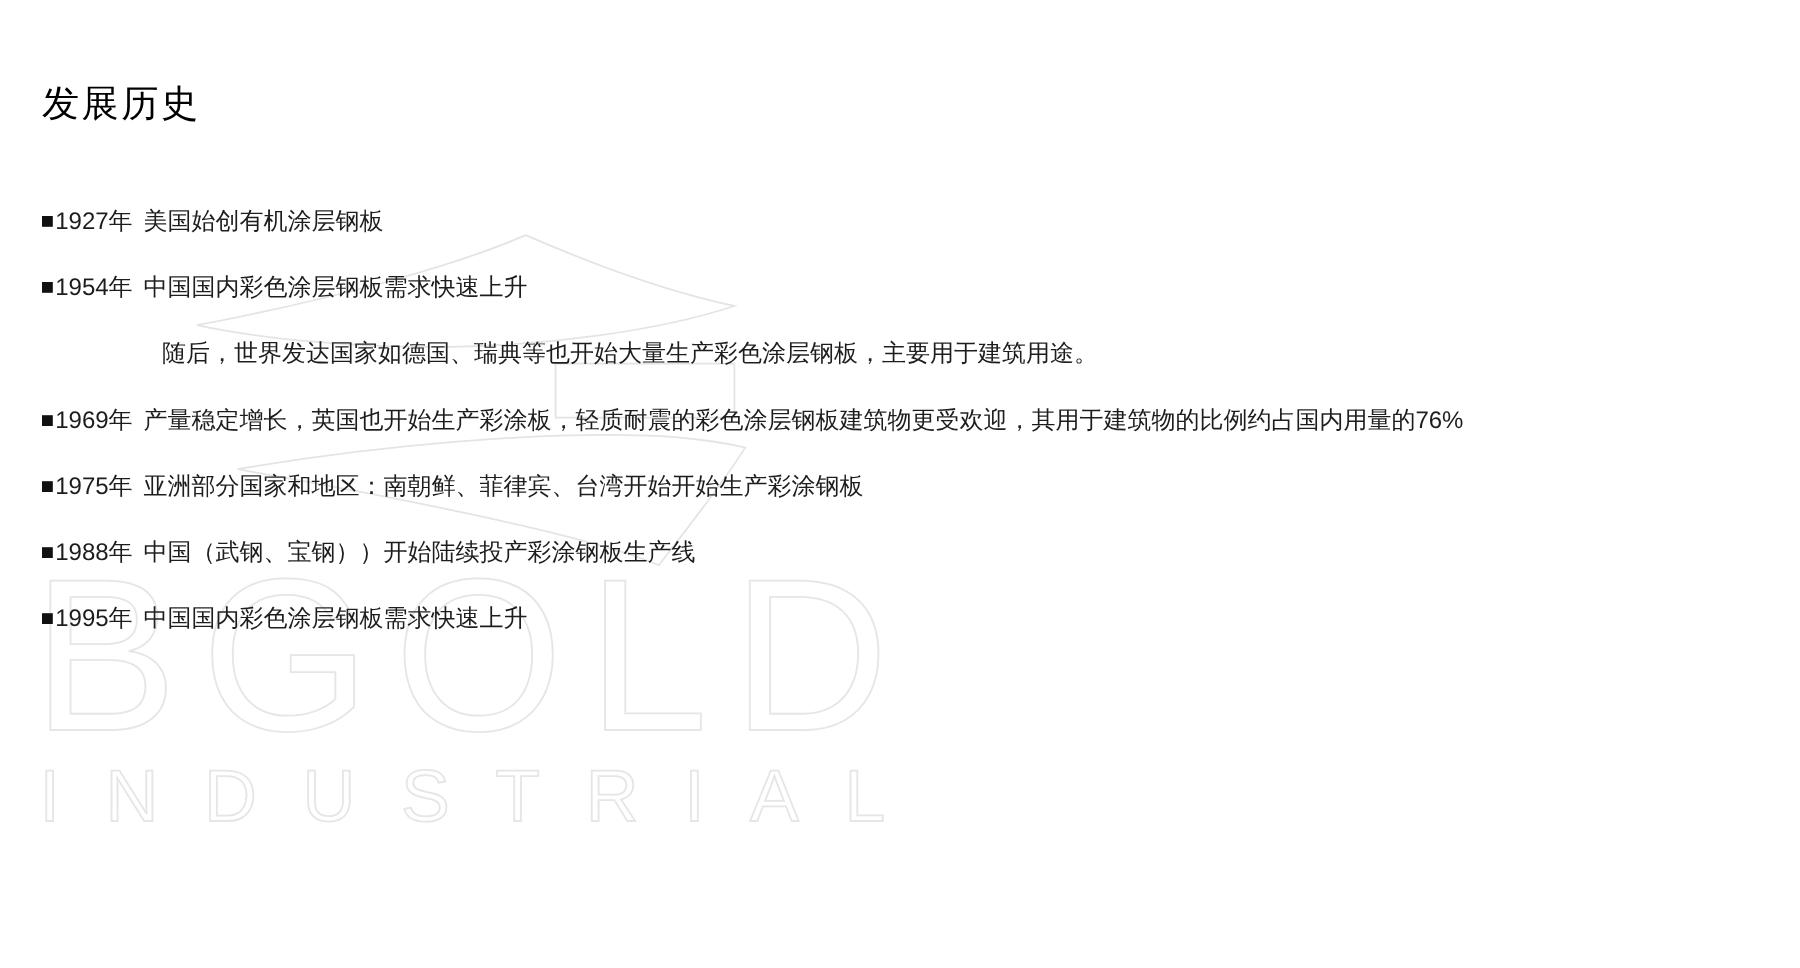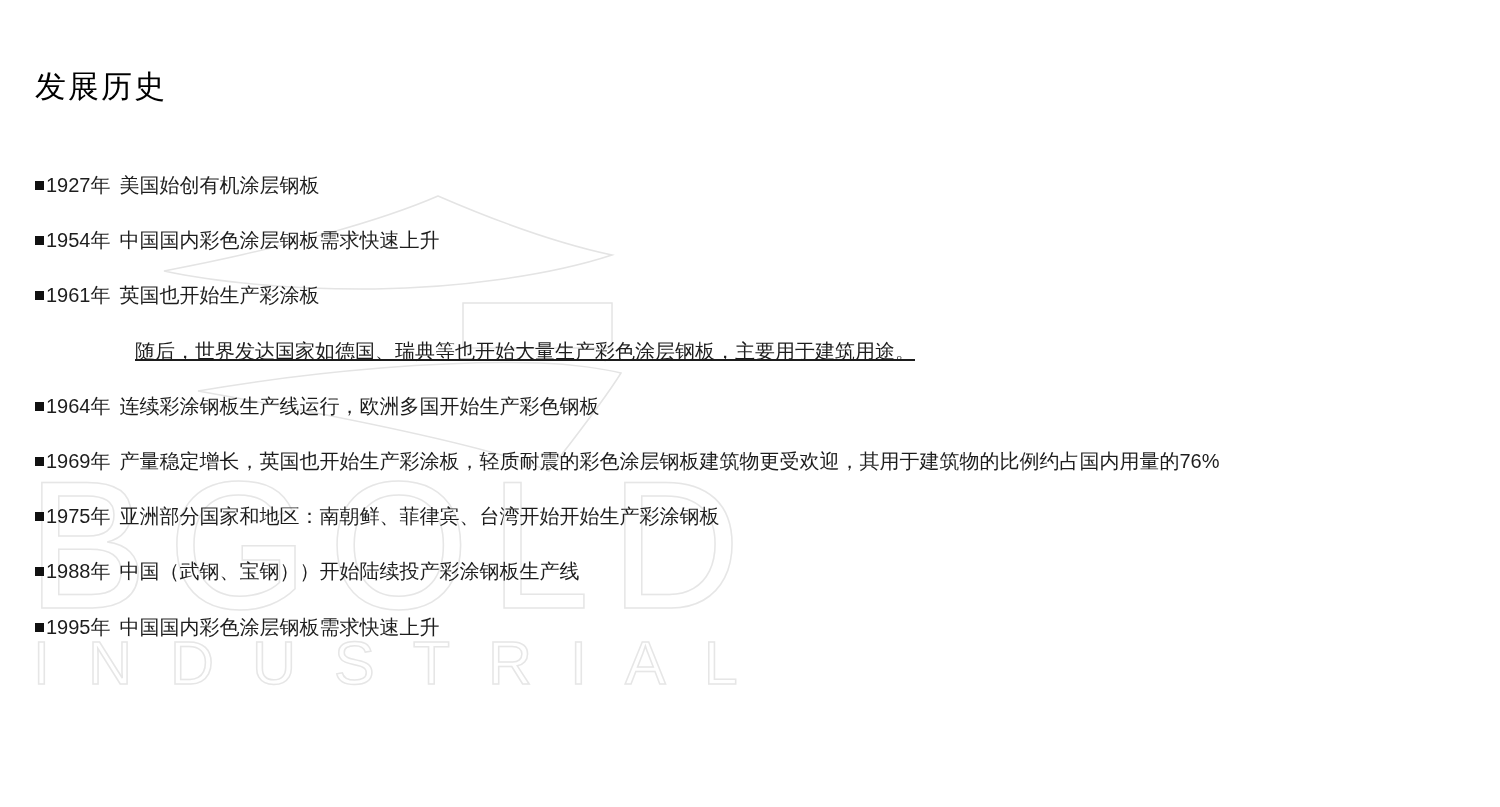--- a/index.html
+++ b/index.html
@@ -77,21 +77,21 @@
     display: inline-block;
     width: 9px;
     height: 9px;
     background: #111111;
     margin-right: 2px;
     vertical-align: 2px;
   }
   .year {
     margin-right: 9px;
   }
-  .row.continuation { padding-left: 100px; text-decoration: underline; }
+  .row.continuation { padding-left: 100px; }
 </style>
 </head>
 <body>
 
 <svg class="wm-layer" viewBox="0 0 1500 807" aria-hidden="true">
   <g>
     <path d="M 164,271 C 290,247 385,219 438,196 C 505,225 565,245 612,255 C 548,276 455,288 375,289 C 295,290 215,282 164,271 Z"></path>
     <rect x="463" y="303" width="149" height="45"></rect>
     <path d="M 198,391 C 320,370 450,360 540,363 C 572,364 605,369 621,373 C 603,402 576,436 549,471 C 495,448 350,418 198,391 Z"></path>
   </g>
@@ -101,28 +101,22 @@
 
 <div class="content">
   <div class="page-title">发展历史</div>
   <div class="timeline">
       <div class="row">
     <span class="bullet"></span><span class="year">1927年</span><span class="desc">美国始创有机涂层钢板</span>
   </div>
       <div class="row">
     <span class="bullet"></span><span class="year">1954年</span><span class="desc">中国国内彩色涂层钢板需求快速上升</span>
   </div>
-      <div class="row">
-    <span class="bullet"></span><span class="year">1961年</span><span class="desc">英国也开始生产彩涂板</span>
-  </div>
       <div class="row continuation">
     <span class="desc">随后，世界发达国家如德国、瑞典等也开始大量生产彩色涂层钢板，主要用于建筑用途。</span>
-  </div>
-      <div class="row">
-    <span class="bullet"></span><span class="year">1964年</span><span class="desc">连续彩涂钢板生产线运行，欧洲多国开始生产彩色钢板</span>
   </div>
       <div class="row">
     <span class="bullet"></span><span class="year">1969年</span><span class="desc">产量稳定增长，英国也开始生产彩涂板，轻质耐震的彩色涂层钢板建筑物更受欢迎，其用于建筑物的比例约占国内用量的76%</span>
   </div>
       <div class="row">
     <span class="bullet"></span><span class="year">1975年</span><span class="desc">亚洲部分国家和地区：南朝鲜、菲律宾、台湾开始开始生产彩涂钢板</span>
   </div>
       <div class="row">
     <span class="bullet"></span><span class="year">1988年</span><span class="desc">中国（武钢、宝钢））开始陆续投产彩涂钢板生产线</span>
   </div>

